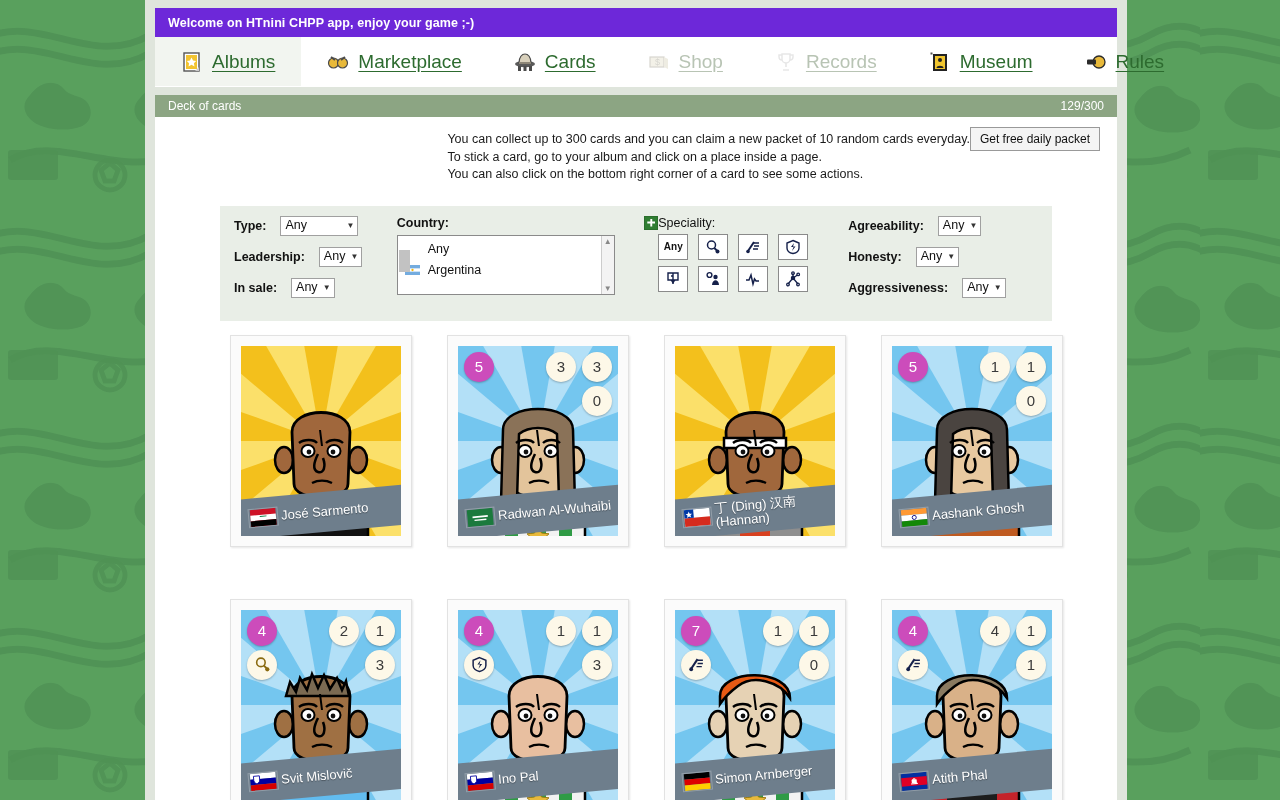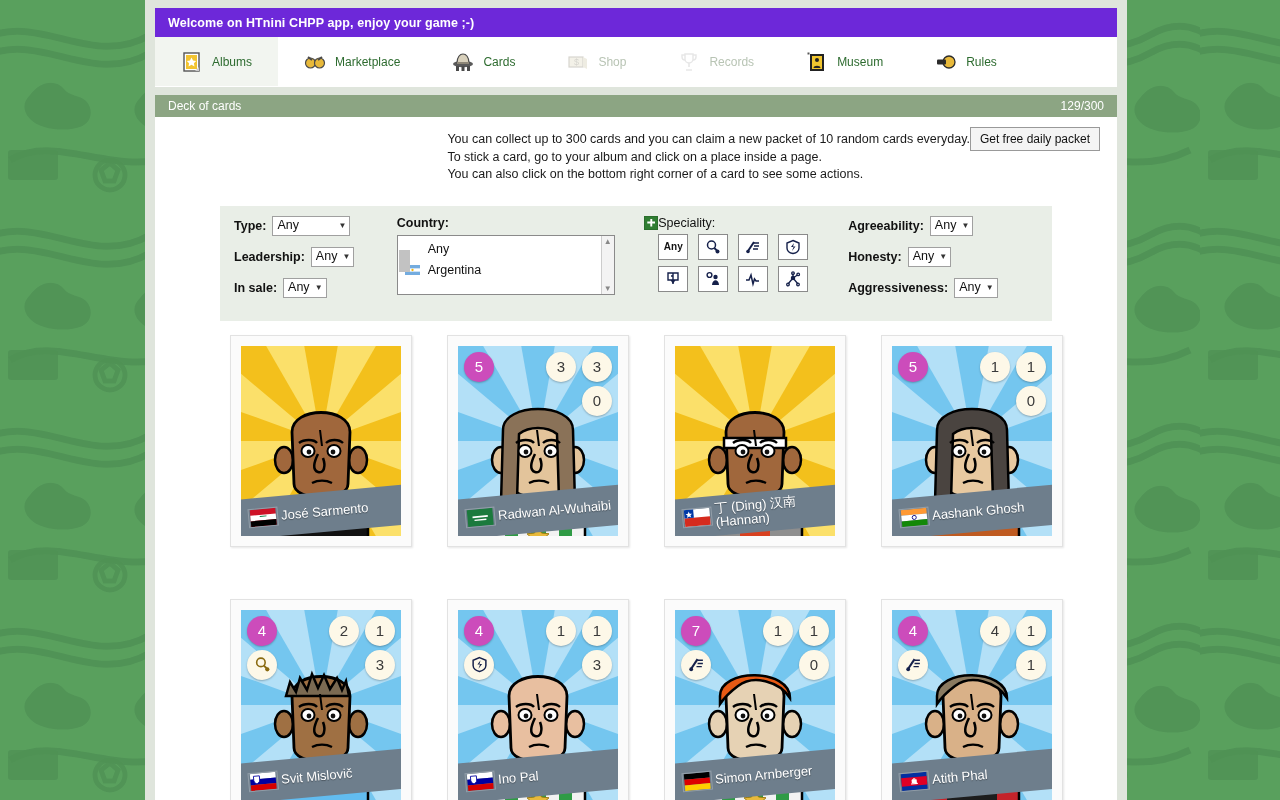--- a/index.html
+++ b/index.html
@@ -29,21 +29,21 @@
   .tabbar {
     height:50px; background:#ffffff; display:flex; align-items:stretch;
     border-bottom:1px solid #ffffff;
   }
   .tab {
     display:flex; align-items:center; gap:9px; padding:0 26px;
     cursor:pointer; text-decoration:none;
   }
   .tab.active { background:#f2f5f0; }
   .tab .tlabel {
-    font-size:12px; color:#2d6b2f; 
+    font-size:19px; color:#2d6b2f; text-decoration:underline;
     text-underline-offset:3px; white-space:nowrap;
   }
   .tab.disabled .tlabel { color:#b8c4b4; }
   .tab .ticon { width:22px; height:22px; flex:0 0 22px; display:block; }
   .tab.disabled .ticon { opacity:.35; }
 
   
   .section-head {
     height:22px; background:#8ca583; color:#fff; font-size:12px;
     display:flex; align-items:center; justify-content:space-between;
@@ -64,21 +64,21 @@
   .filters {
     margin:22px auto 0 auto; width:832px; background:#e9eee7;
     padding:10px 14px 12px 14px; display:flex; gap:0;
     font-size:12.5px;
   }
   .fcol { }
   .fcol.c1 { width:168px; }
   .fcol.c2 { width:270px; position:relative; }
   .fcol.c3 { width:196px; }
   .fcol.c4 { width:196px; }
-  .frow { display:flex; align-items:center; gap:6px; margin-bottom:11px; }
+  .frow { display:flex; align-items:center; gap:14px; margin-bottom:11px; }
   .flabel { font-weight:bold; color:#111; }
   .sel {
     background:#fff; border:1px solid #a0a0a0; font-size:12.5px;
     padding:1px 3px 2px 4px; display:inline-flex; align-items:center;
     gap:5px; cursor:pointer; color:#111; line-height:15px;
   }
   .sel.wide { width:78px; justify-content:space-between; }
   .sel .car { font-size:8px; color:#333; }
 
   .clabel { font-weight:bold; color:#111; margin-bottom:5px; }

